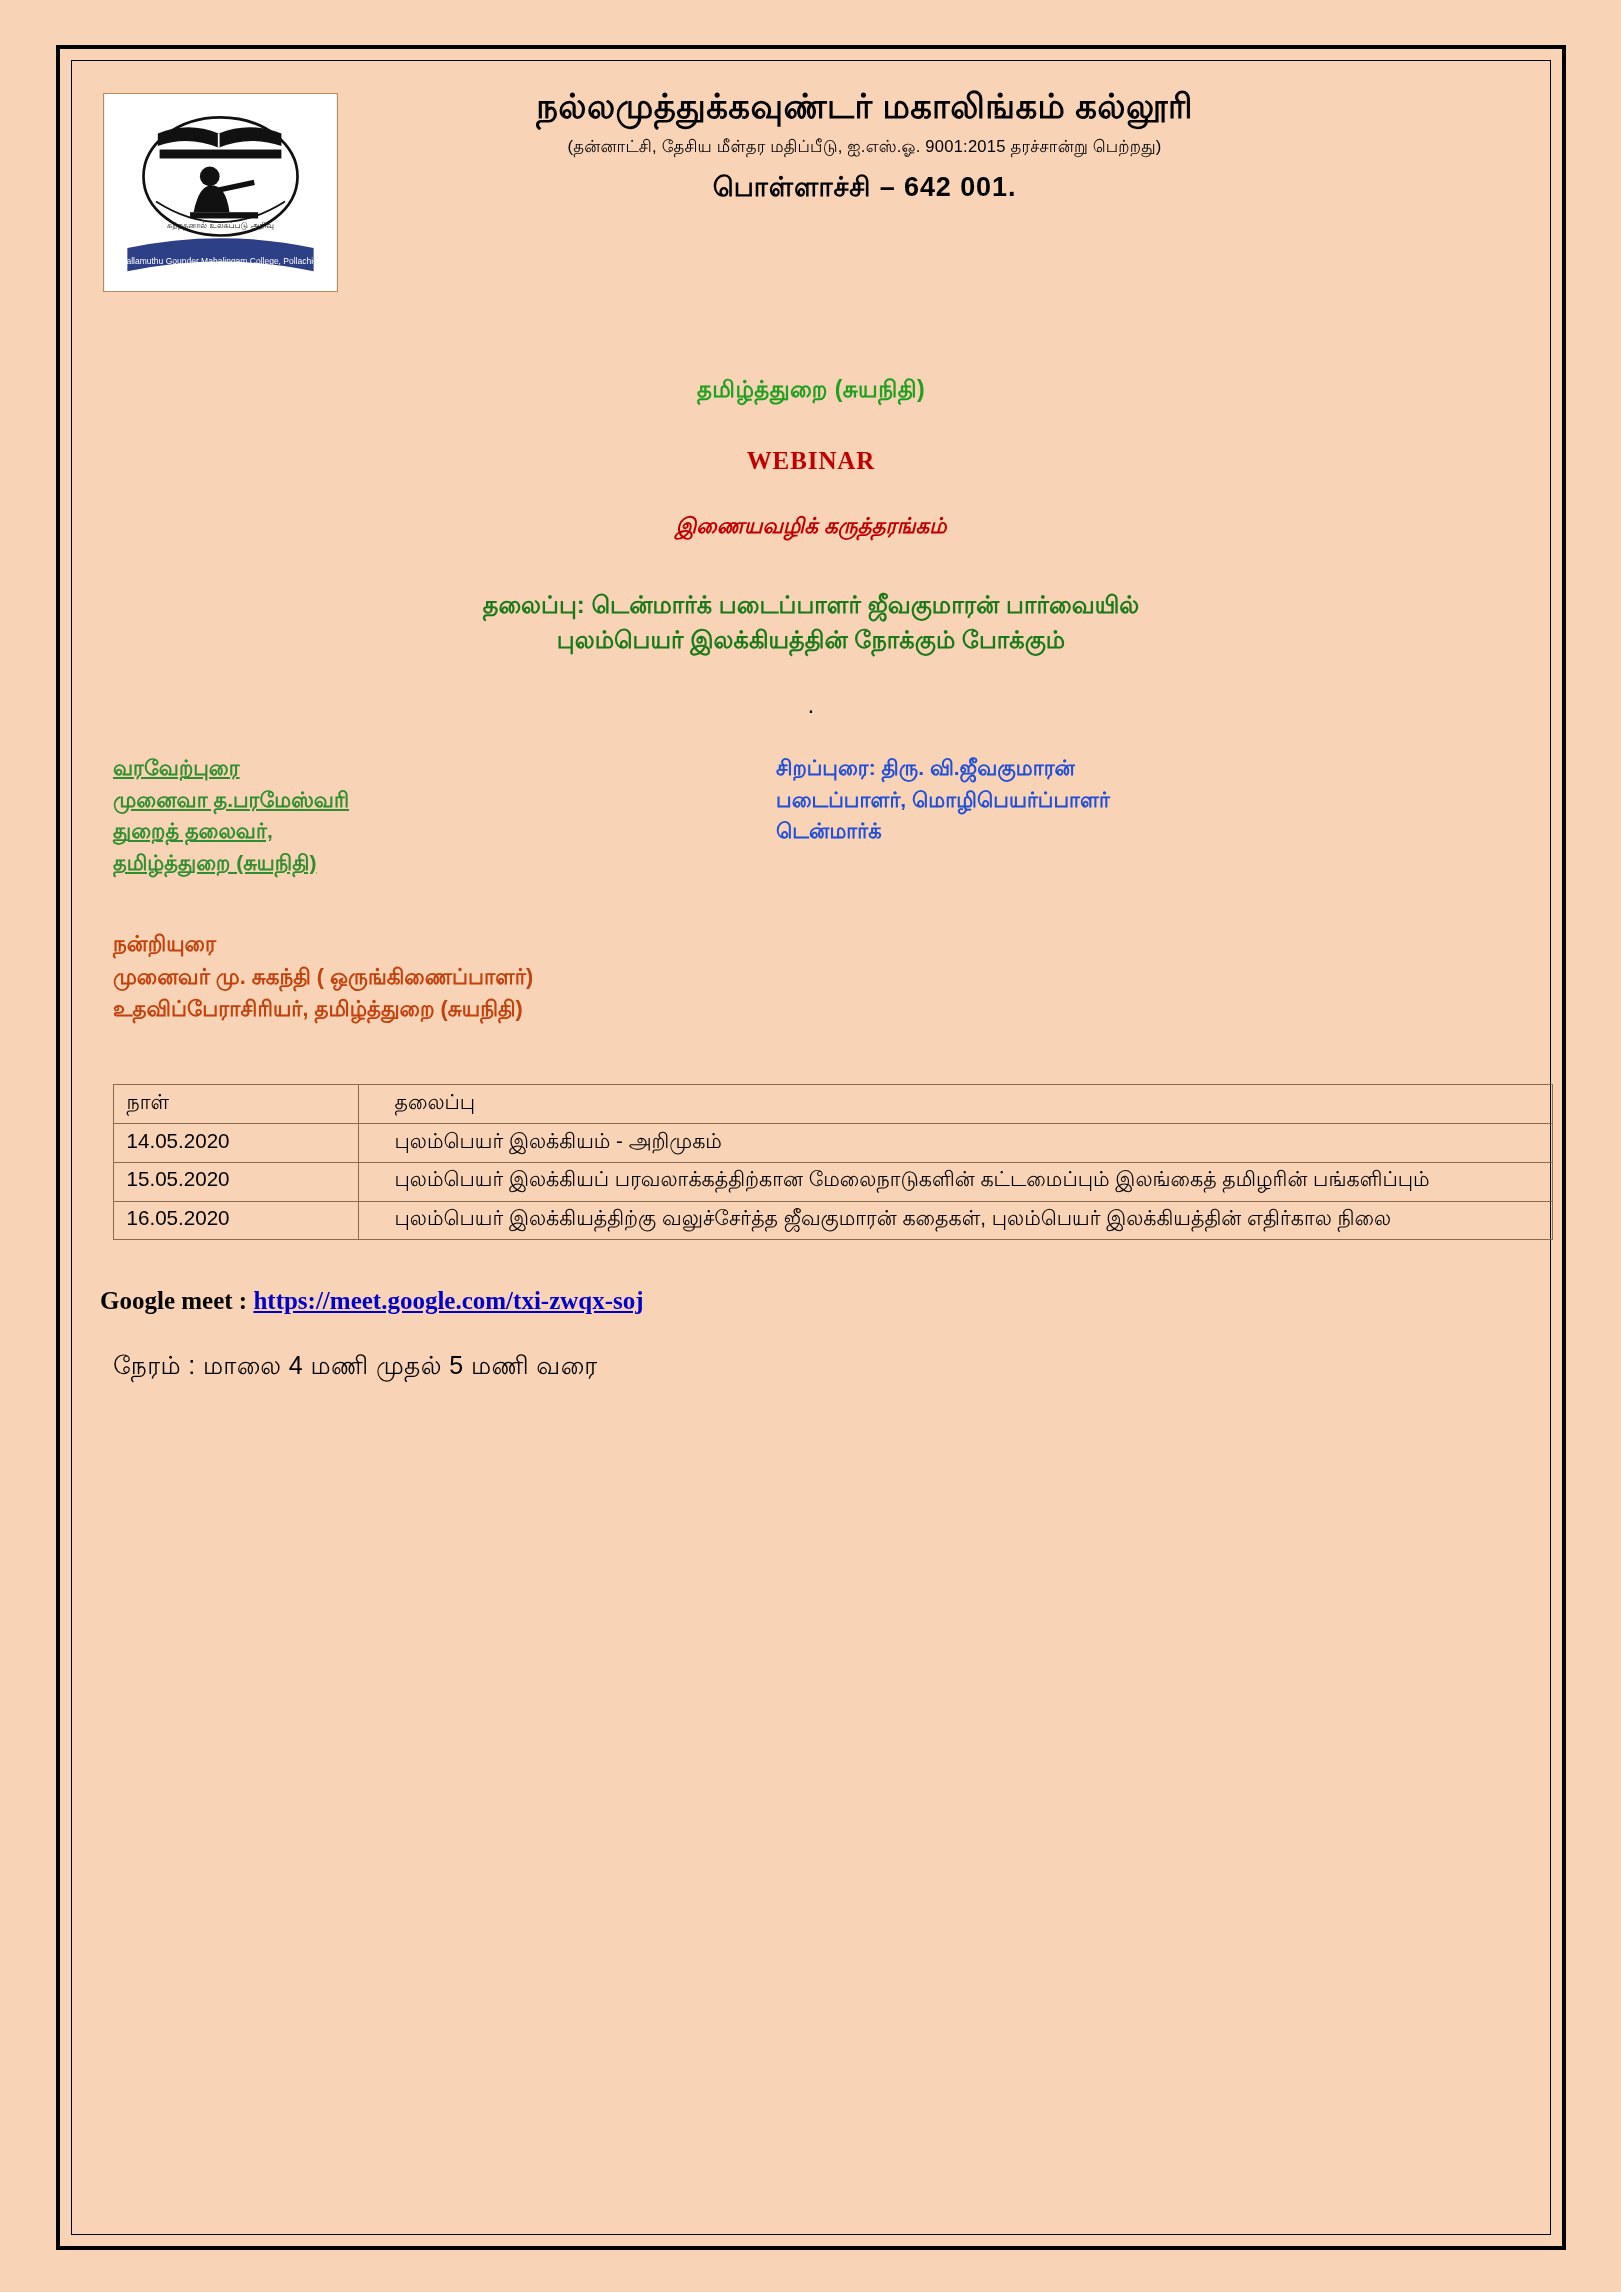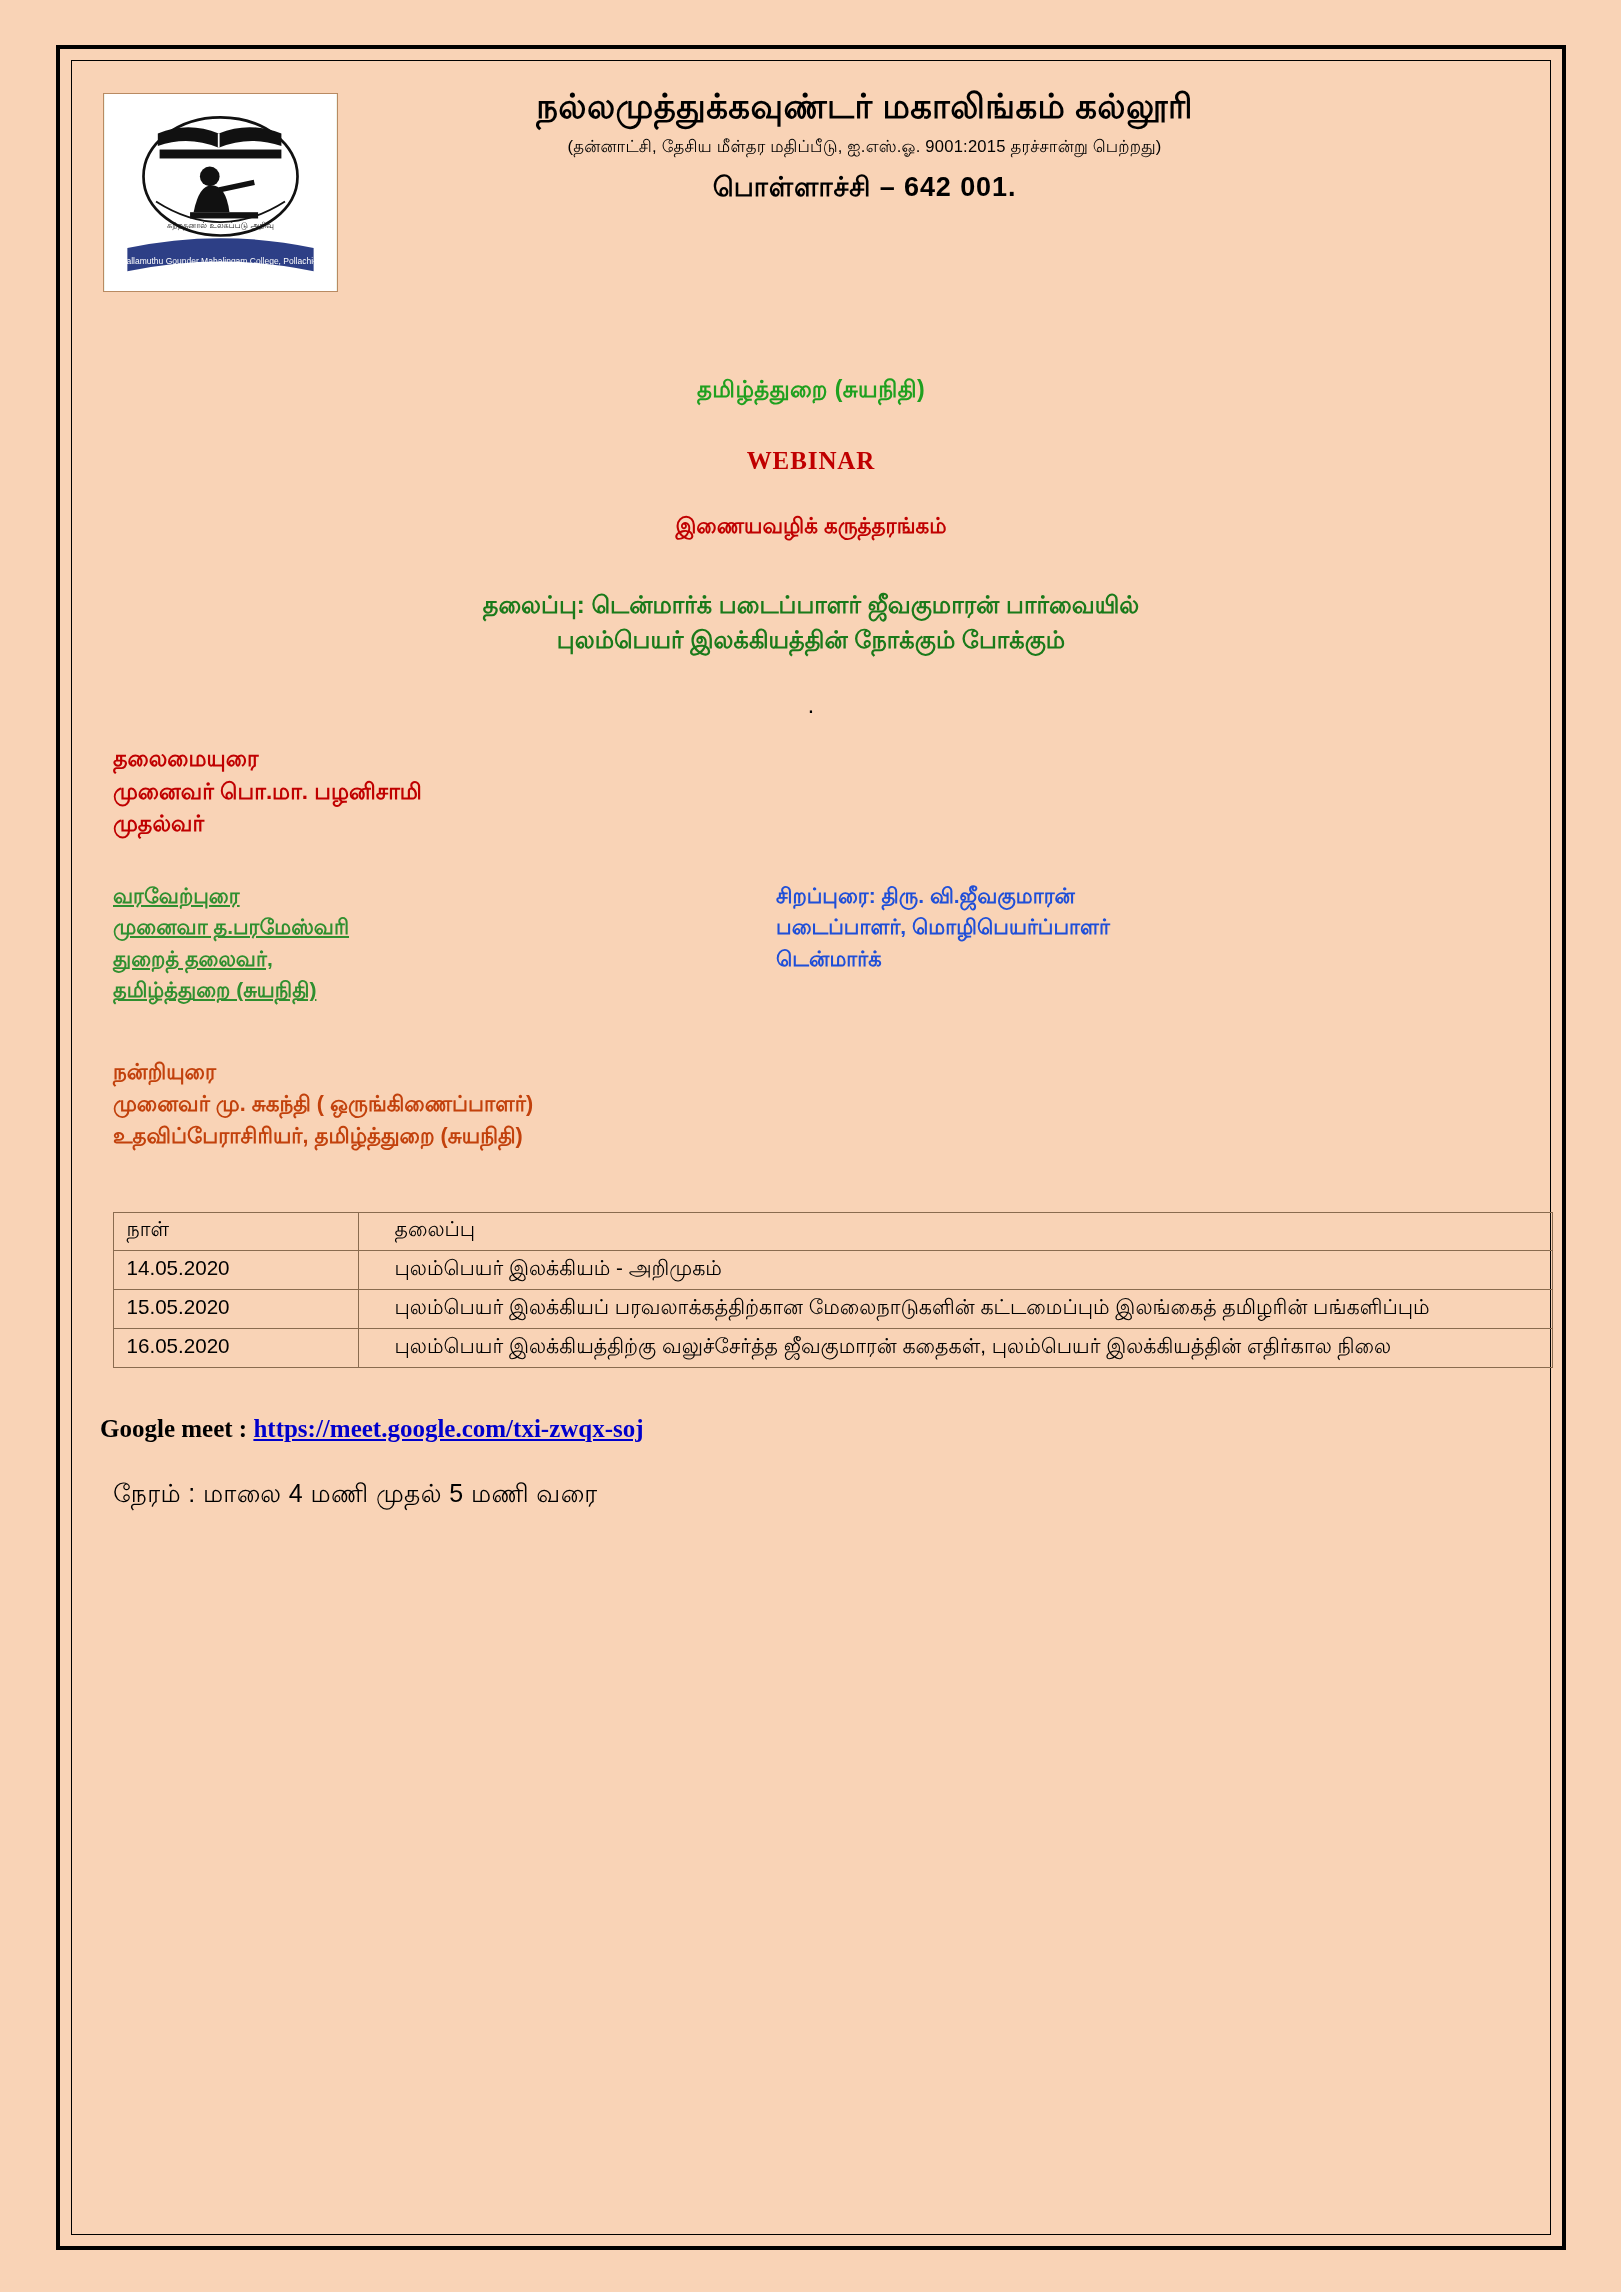--- a/index.html
+++ b/index.html
@@ -107,20 +107,21 @@
     font-weight: bold;
     font-family: "Liberation Serif", serif;
     margin-top: 41px;
     letter-spacing: 0.9px;
   }
   .webinar-tamil {
     text-align: center;
     color: #c00000;
     font-size: 21.5px;
     font-weight: bold;
+    font-style: italic;
     margin-top: 39px;
   }
   .topic {
     text-align: center;
     color: #1a7a1a;
     font-size: 24px;
     font-weight: bold;
     margin-top: 47px;
     line-height: 1.45;
   }
@@ -265,25 +266,20 @@
     <div class="webinar-line">WEBINAR</div>
     <div class="webinar-tamil">இணையவழிக்  கருத்தரங்கம்</div>
 
     <div class="topic">
       <div>தலைப்பு:  டென்மார்க்  படைப்பாளர்  ஜீவகுமாரன்  பார்வையில்</div>
       <div>புலம்பெயர்  இலக்கியத்தின்  நோக்கும்  போக்கும்</div>
     </div>
 
     <div class="dot-sep">.</div>
 
-    <div class="chair-block">
-      <div>தலைமையுரை</div>
-      <div>முனைவர்  பொ.மா.  பழனிசாமி</div>
-      <div>முதல்வர்</div>
-    </div>
 
     <div class="two-col">
       <div class="col-left">
         <div>வரவேற்புரை</div>
         <div>முனைவா  த.பரமேஸ்வரி</div>
         <div>துறைத்  தலைவர்,</div>
         <div>தமிழ்த்துறை  (சுயநிதி)</div>
       </div>
       <div class="col-right">
         <div class="lead">சிறப்புரை: திரு.  வி.ஜீவகுமாரன்</div>

